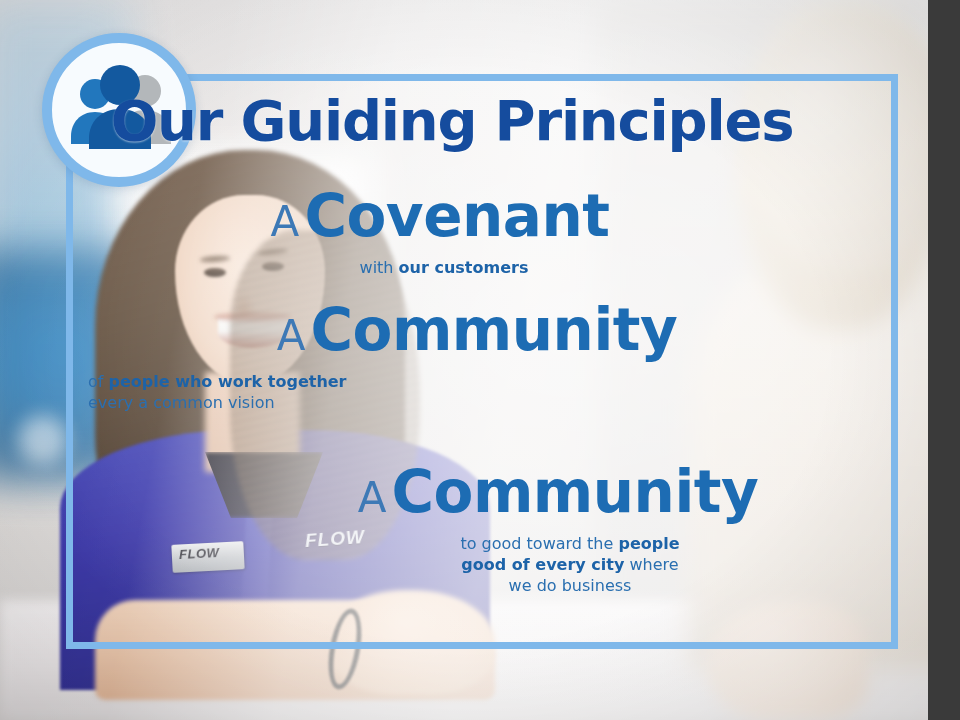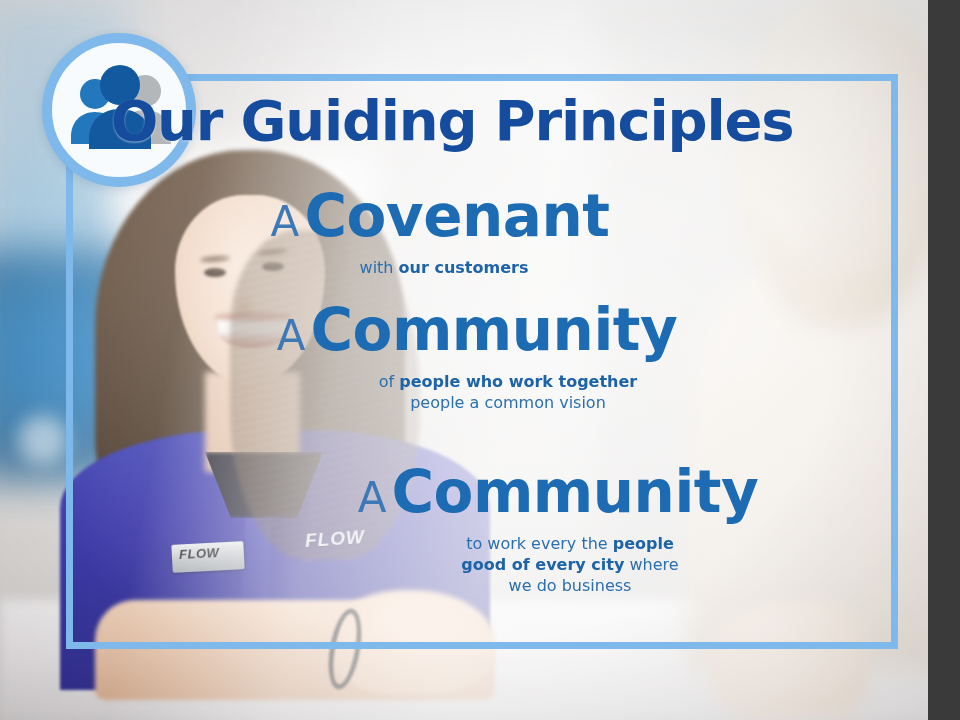--- a/index.html
+++ b/index.html
@@ -333,21 +333,21 @@
   }
   .p-sub b { font-weight: 700; color: #1d63a8; }
 
   
   #principle-0 { top: 186px; }
   #principle-0 .p-head { text-align: center; padding-right: 48px; }
   #principle-0 .p-sub  { text-align: center; padding-right: 40px; margin-top: 10px; }
 
   #principle-1 { top: 300px; }
   #principle-1 .p-head { text-align: center; padding-left: 26px; }
-  #principle-1 .p-sub  { text-align: center; padding-left: 88px; margin-top: 10px; }
+  #principle-1 .p-sub  { text-align: left; padding-left: 88px; margin-top: 10px; }
 
   #principle-2 { top: 462px; }
   #principle-2 .p-head { text-align: center; padding-left: 188px; }
   #principle-2 .p-sub  { text-align: center; padding-left: 212px; margin-top: 10px; }
 </style>
 </head>
 <body>
 
 <div id="stage">
 
@@ -426,30 +426,30 @@
         </div>
     </div>
 
     <div class="principle" id="principle-1">
       <div class="p-head">
         <span class="p-article">A</span>
         <span class="p-word">Community</span>
       </div>
       <div class="p-sub">
           <div><span>of </span><b>people who work together</b></div>
-          <div><span>people a common vision</span></div>
+          <div><span>every a common vision</span></div>
         </div>
     </div>
 
     <div class="principle" id="principle-2">
       <div class="p-head">
         <span class="p-article">A</span>
         <span class="p-word">Community</span>
       </div>
       <div class="p-sub">
-          <div><span>to work every the </span><b>people</b></div>
+          <div><span>to good toward the </span><b>people</b></div>
           <div><b>good of every city</b><span> where</span></div>
           <div><span>we do business</span></div>
         </div>
     </div>
 
   </div>
 </div>
 
 </body></html>

